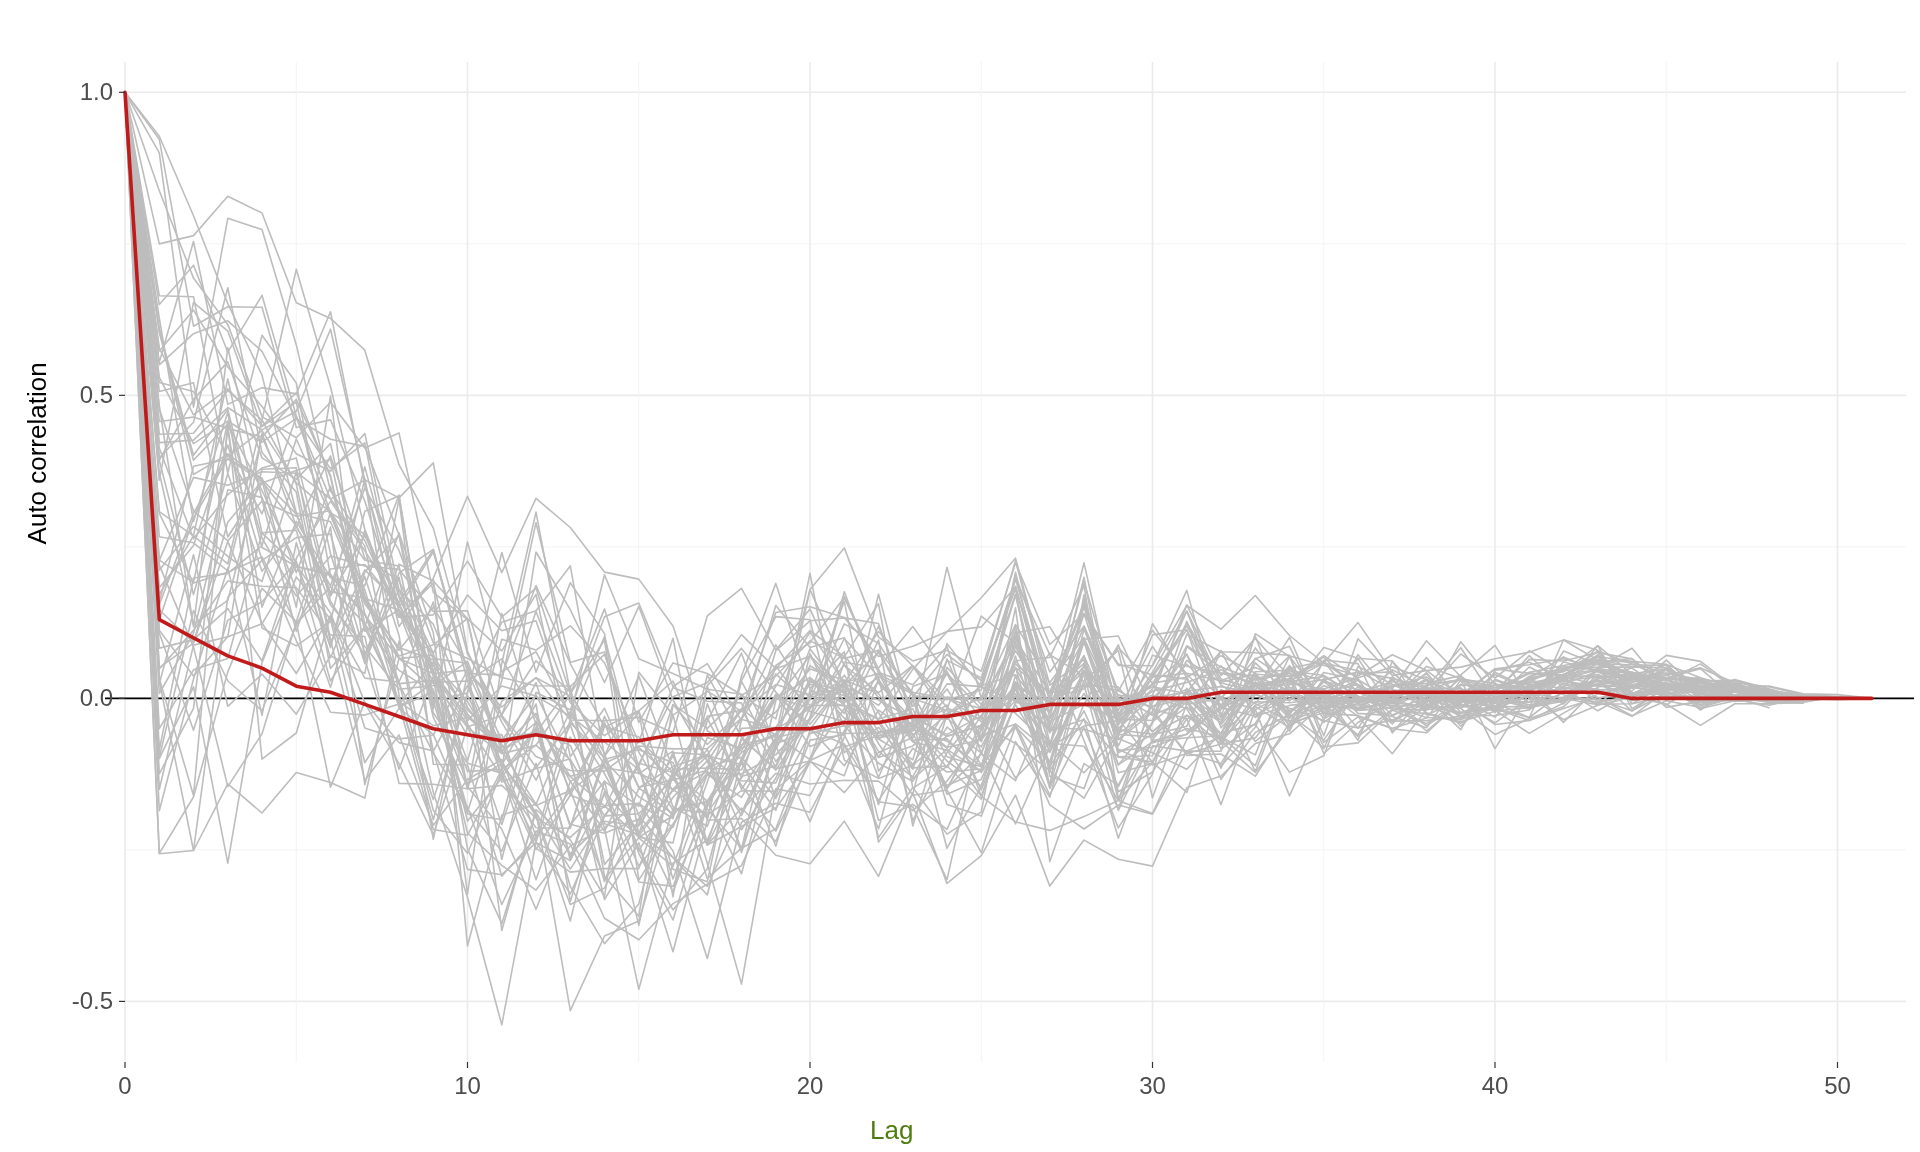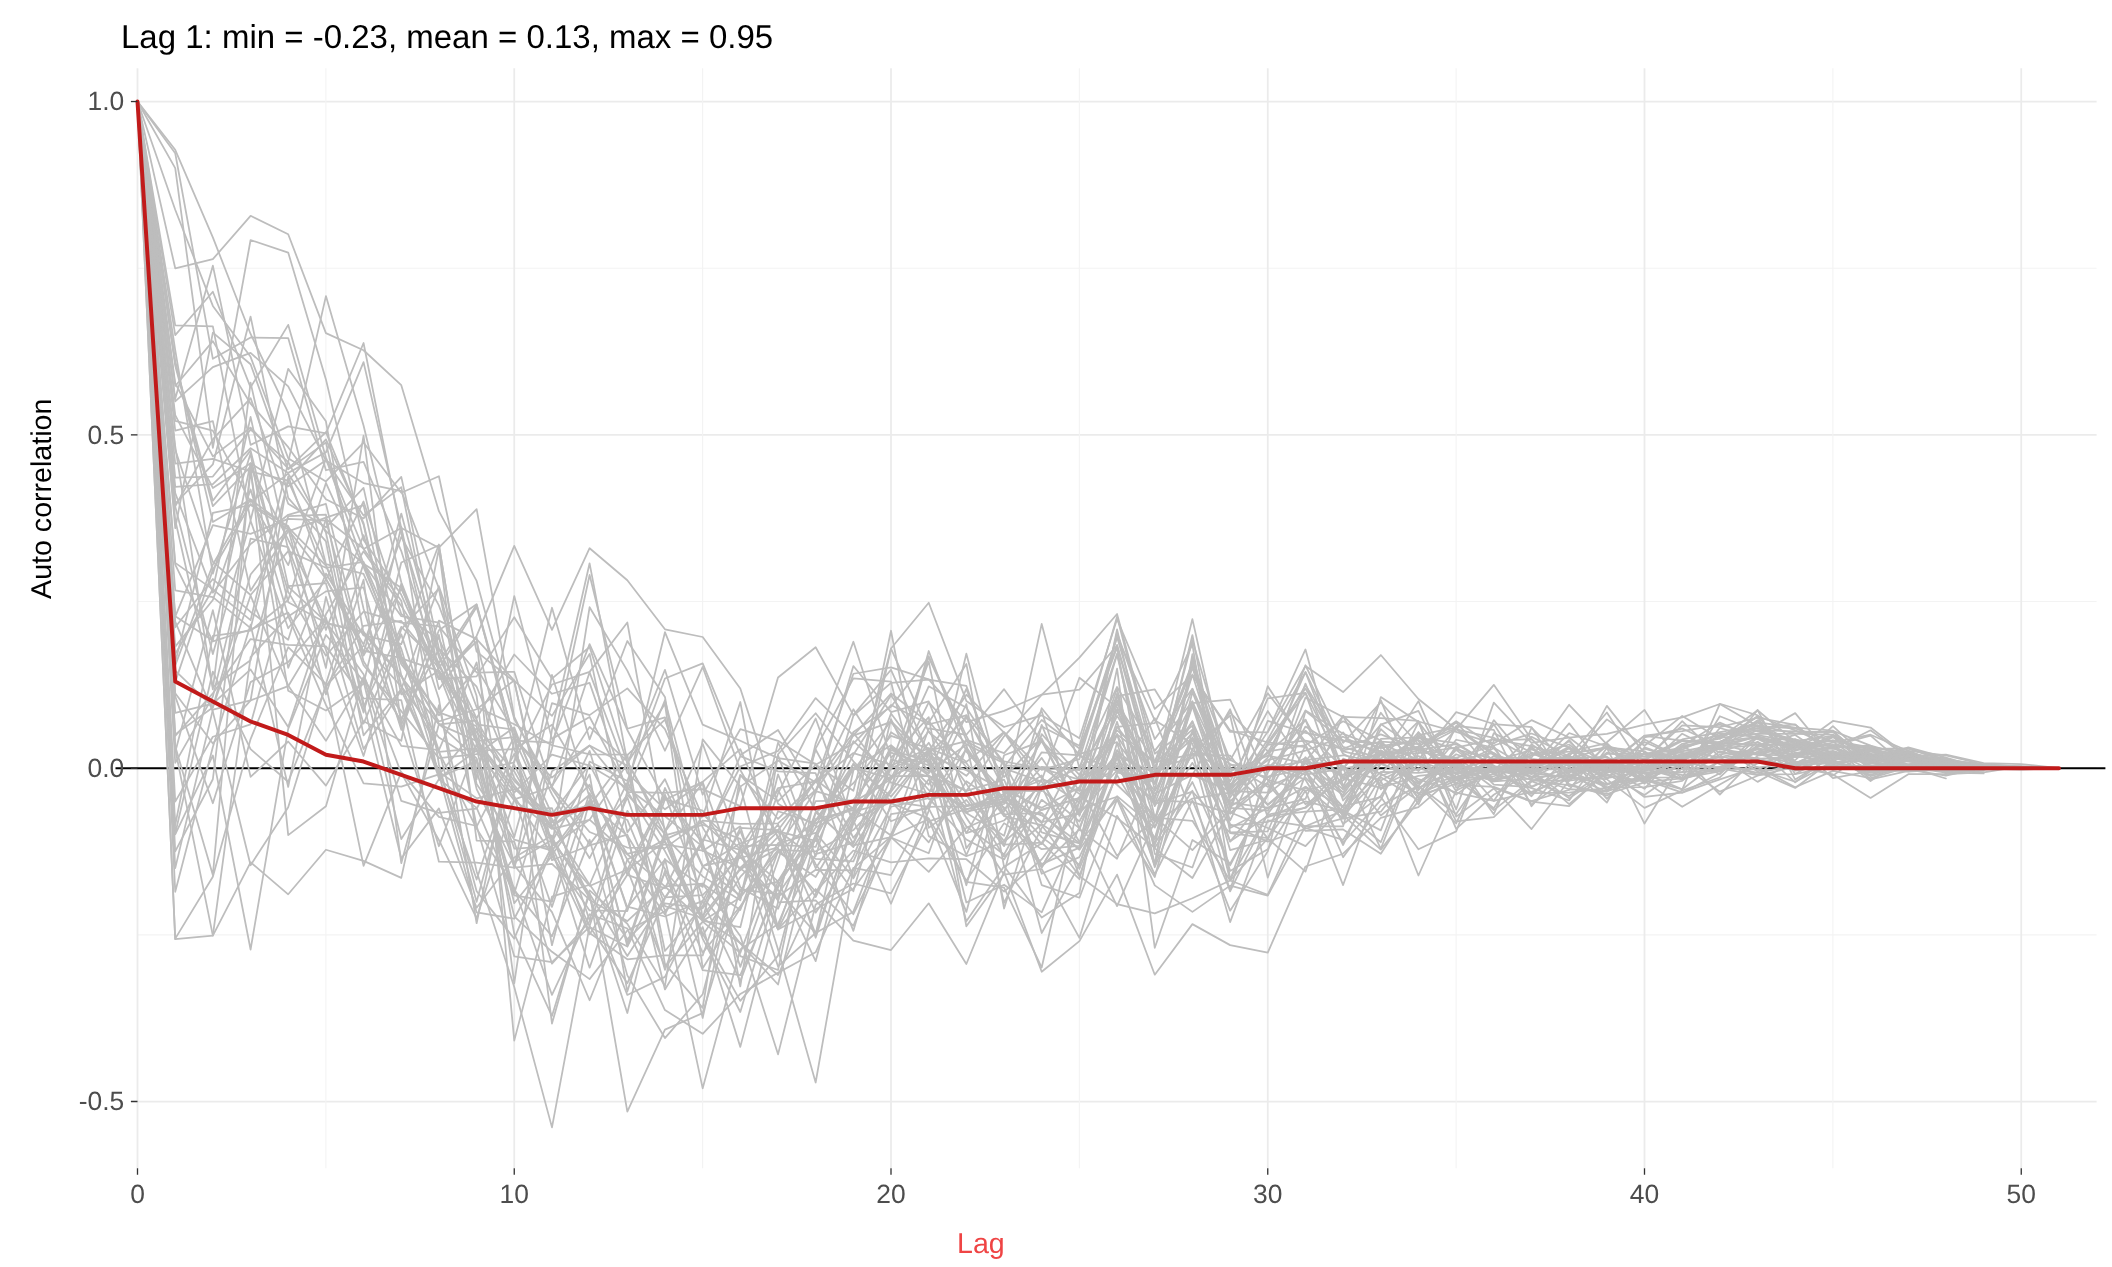--- a/index.html
+++ b/index.html
@@ -30,39 +30,38 @@
     transform: translateY(-50%) rotate(-90deg);
     transform-origin: left top;
     font-size: 26px;
     color: #000;
   }
   .xlabel {
     position: absolute;
     left: 870px;
     top: 1115px;
     font-size: 26px;
-    color: #ef4444;
+    color: #4d7c0f;
   }
   svg {
     position: absolute;
     left: 0;
     top: 0;
   }
   .tick-text {
     font-size: 24px;
     fill: #4d4d4d;
     font-family: Arial, Helvetica, sans-serif;
   }
 </style>
 </head>
 <body>
 
 <div class="chart-container">
 
-  <div class="title">Lag 1: min = -0.23, mean = 0.13, max = 0.95</div>
 
   <svg id="chart-svg" width="1920" height="1152">
       <rect x="125" y="62" width="1781" height="1000" fill="#ffffff"></rect>
       <line x1="125" x2="1906" y1="1001.3939393939395" y2="1001.3939393939395" stroke="#ebebeb" stroke-width="1.6"></line>
       <line x1="125" x2="1906" y1="698.3636363636364" y2="698.3636363636364" stroke="#ebebeb" stroke-width="1.6"></line>
       <line x1="125" x2="1906" y1="395.33333333333326" y2="395.33333333333326" stroke="#ebebeb" stroke-width="1.6"></line>
       <line x1="125" x2="1906" y1="92.30303030303017" y2="92.30303030303017" stroke="#ebebeb" stroke-width="1.6"></line>
       <line x1="125" x2="1906" y1="849.8787878787879" y2="849.8787878787879" stroke="#f3f3f3" stroke-width="1"></line>
       <line x1="125" x2="1906" y1="546.8484848484849" y2="546.8484848484849" stroke="#f3f3f3" stroke-width="1"></line>
       <line x1="125" x2="1906" y1="243.81818181818176" y2="243.81818181818176" stroke="#f3f3f3" stroke-width="1"></line>

